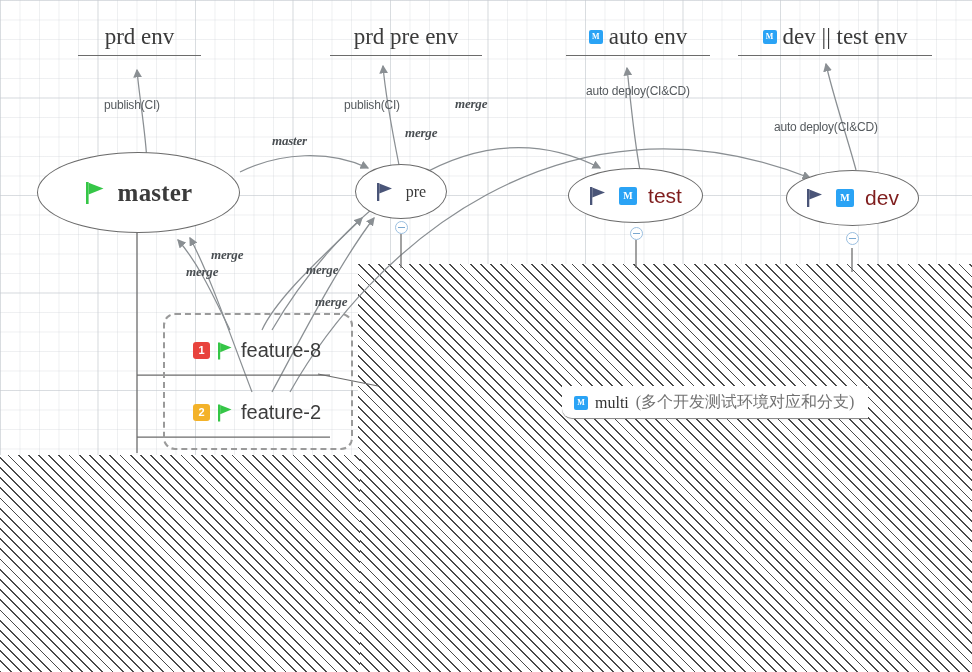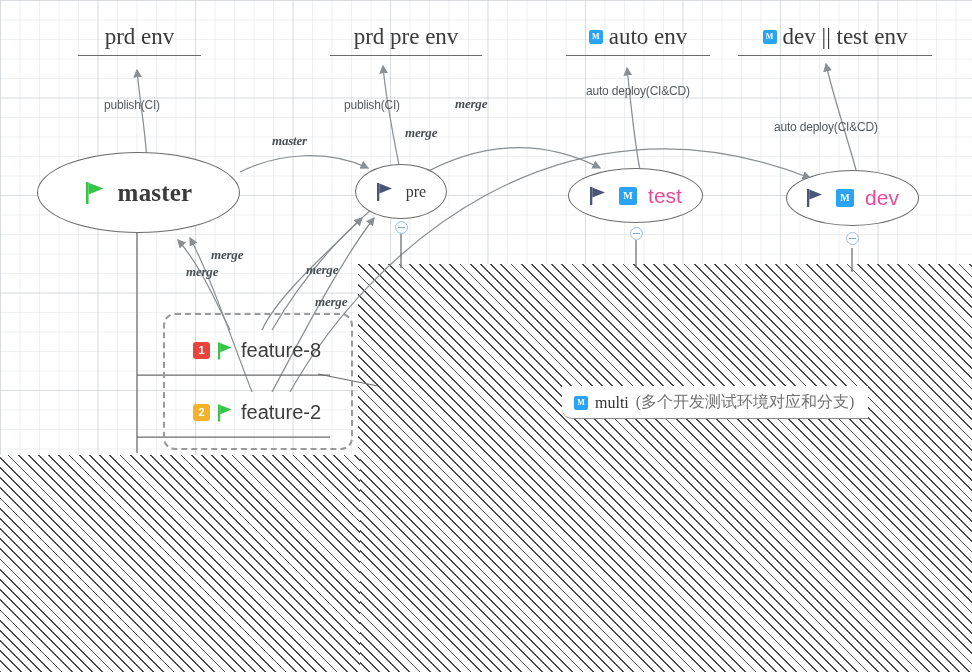--- a/index.html
+++ b/index.html
@@ -63,21 +63,21 @@
     font-size: 25px;
     letter-spacing: 0.2px;
   }
   .node-label.serif {
     font-family: "Liberation Serif", serif;
     font-size: 16px;
   }
   .node-label.sans {
     font-family: "Liberation Sans", sans-serif;
     font-size: 21px;
-    color: #ec4899;
+    color: #7f1d1d;
   }
   
   .flag { flex: 0 0 auto; }
   
   .m-badge {
     display: inline-flex;
     align-items: center;
     justify-content: center;
     width: 18px; height: 18px;
     background: #2aa3f5;

